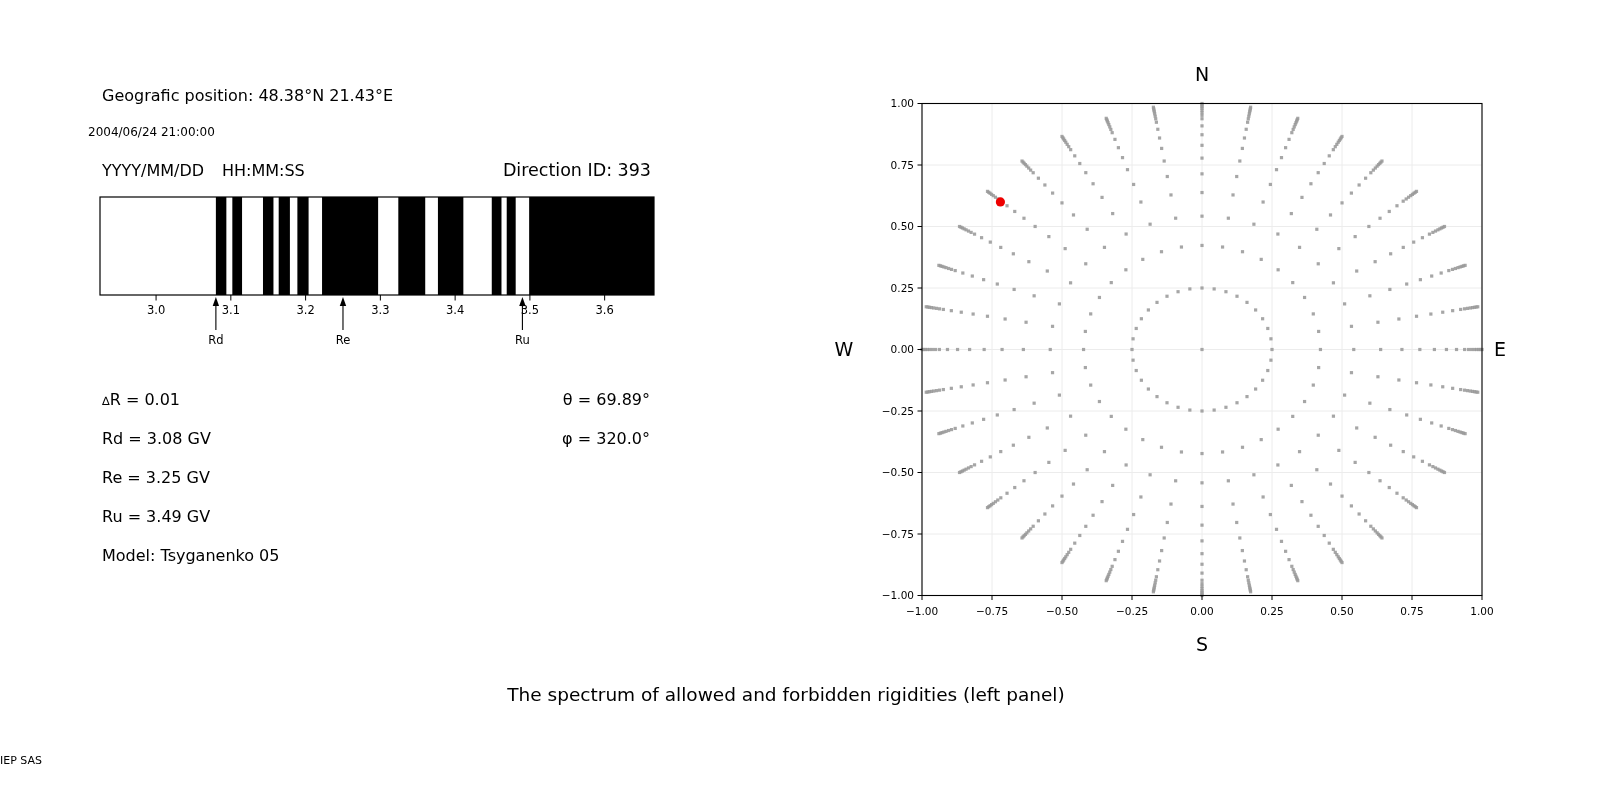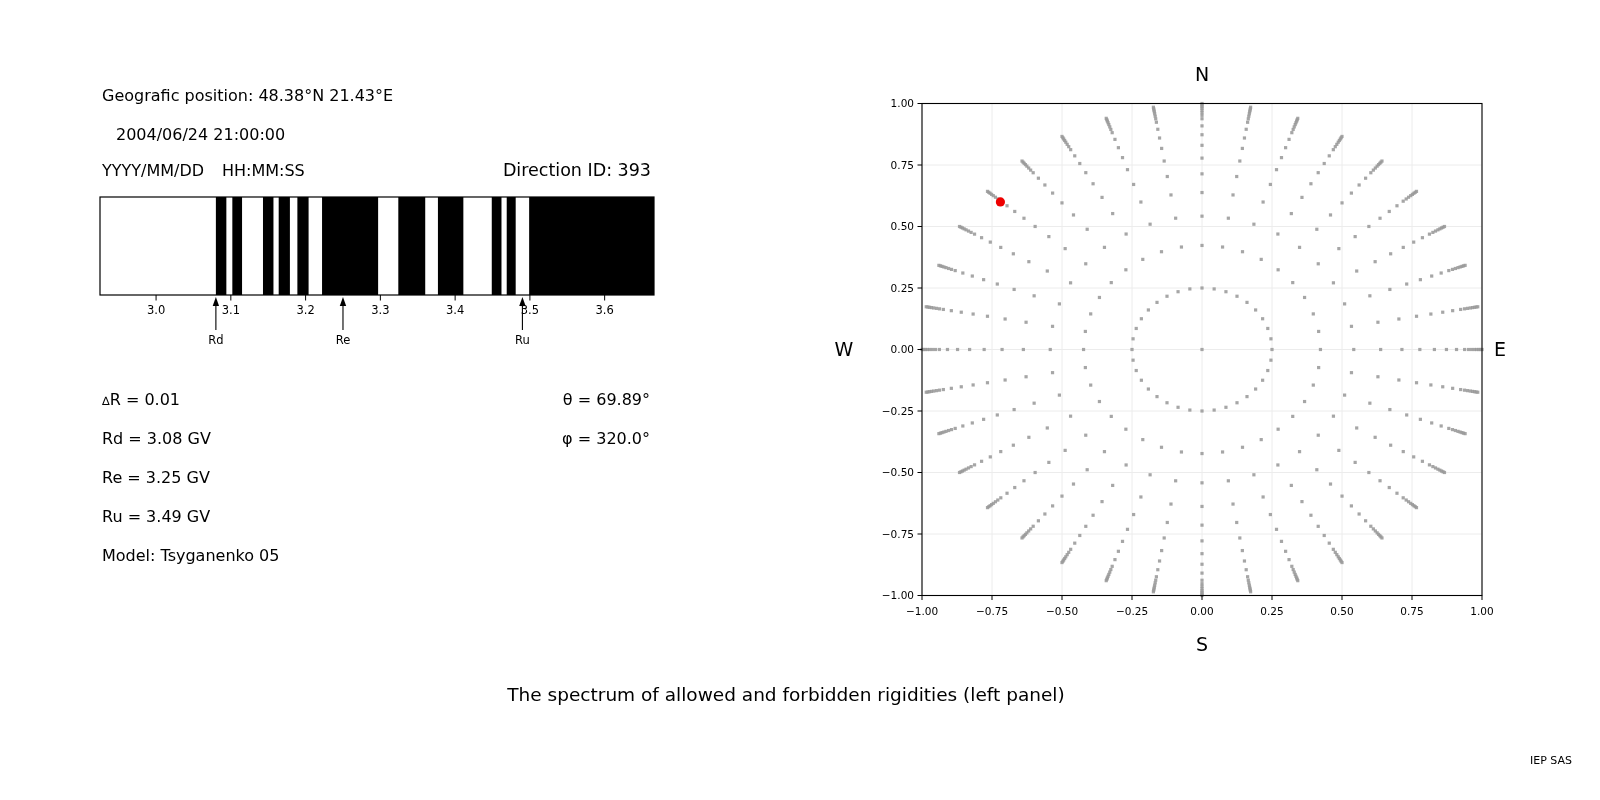--- a/index.html
+++ b/index.html
@@ -1,32 +1,32 @@
 <!DOCTYPE html>
 <html><head>
 <meta charset="utf-8">
 <style>
   html,body{margin:0;padding:0;background:#ffffff;}
   .canvas{position:relative;width:1600px;height:800px;background:#ffffff;overflow:hidden;
           font-family:"DejaVu Sans","Liberation Sans",sans-serif;color:#000;}
   .txt{position:absolute;white-space:nowrap;}
   .geo{left:102px;top:86px;font-size:16px;}
-  .datetime{left:116px;top:125px;font-size:16px;}
+  .datetime{left:88px;top:125px;font-size:12px;}
   .hint{top:161px;font-size:16px;}
   .hint-date{left:102px;}
   .hint-time{left:222px;}
   .direction-id{left:400px;width:251px;top:160px;font-size:17.5px;text-align:right;}
   .info{font-size:16px;margin-top:34px;}
   .il{left:102px;}
   .ir{left:400px;width:250px;text-align:right;}
   .r1{top:356px;} .r2{top:395px;} .r3{top:434px;} .r4{top:473px;} .r5{top:512px;}
   .delta{font-size:11.5px;}
   .caption{left:0;width:1540px;text-align:center;font-size:18.5px;}
   .cap1{top:684px;padding-left:16px;} .cap2{top:715px;}
-  .credit{left:0;width:1572px;text-align:right;top:754px;font-size:11px;}
+  .credit{left:0;width:1572px;text-align:left;top:754px;font-size:11px;}
   svg{position:absolute;overflow:visible;}
   #spectrum-svg{left:100px;top:197px;}
   #direction-svg{left:810px;top:40px;}
 </style>
 </head>
 <body>
 
 <div class="canvas">
 
   <div class="txt geo">Geografic position: 48.38°N 21.43°E</div>

